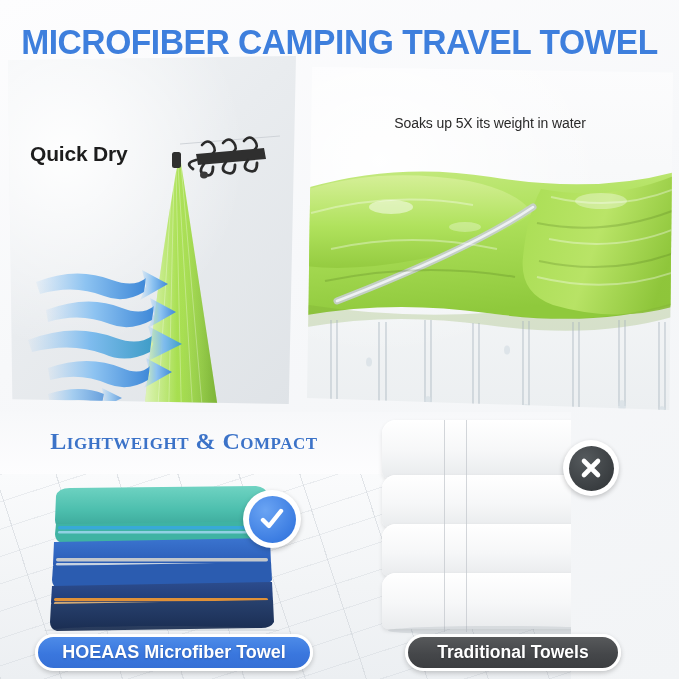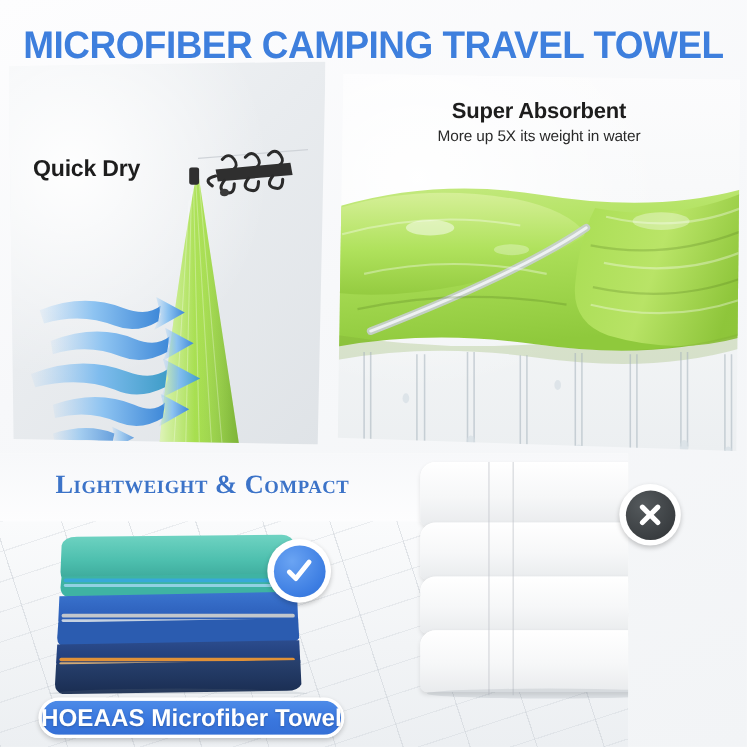--- a/index.html
+++ b/index.html
@@ -192,21 +192,21 @@
     border-radius:22px;
     border:3px solid #ffffff;
     color:#ffffff;
     font-weight:bold;
     box-shadow:0 2px 5px rgba(0,0,0,.20);
     white-space:nowrap;
   }
   #pill-left {
     left:35px; top:634px; width:272px; height:31px;
     background: linear-gradient(180deg,#4d8be8 0%, #3a77de 55%, #3570d6 100%);
-    font-size:22px;
+    font-size:18px;
     text-shadow:0 1px 2px rgba(0,0,0,.22);
   }
   #pill-right {
     left:405px; top:634px; width:210px; height:31px;
     background: linear-gradient(180deg,#57595b 0%, #45474a 55%, #3c3e41 100%);
     font-size:17.5px;
     text-shadow:0 1px 2px rgba(0,0,0,.30);
   }
 </style>
 </head>
@@ -290,22 +290,21 @@
         <path d="M84 132 L104 142 L82 153 L86 142 Z" fill="url(#airG)" opacity=".75"></path>
       </svg>
 
       <div class="head-dark" id="quickdry-title">Quick Dry</div>
     </div>
   </div>
 
   <div class="panel" id="panel-right">
     <div class="sheen"></div>
 
-    <div class="head-dark" id="abs-title">Super Absorbent</div>
-    <div class="sub-dark" id="abs-sub">More up 5X its weight in water</div>
+    <div class="sub-dark" id="abs-sub">Soaks up 5X its weight in water</div>
 
     <svg id="wet-towel" viewBox="0 0 380 185">
       <defs>
         <linearGradient id="wetA" x1="0" y1="0" x2="0.2" y2="1">
           <stop offset="0%" stop-color="#c6ea82"></stop>
           <stop offset="40%" stop-color="#afe15c"></stop>
           <stop offset="100%" stop-color="#8fc93c"></stop>
         </linearGradient>
         <linearGradient id="wetB" x1="0" y1="0" x2="0" y2="1">
           <stop offset="0%" stop-color="#d7f09a"></stop>
@@ -454,14 +453,15 @@
   <div id="x-badge">
     <div id="x-inner">
       <svg width="28" height="28" viewBox="0 0 28 28">
         <path d="M7 7 L21 21 M21 7 L7 21" fill="none" stroke="#ffffff" stroke-width="4.6" stroke-linecap="round"></path>
       </svg>
     </div>
   </div>
 
 
   <div class="pill" id="pill-left">HOEAAS Microfiber Towel</div>
+  <div class="pill" id="pill-right">Traditional Towels</div>
 
 </div>
 
 </body></html>

